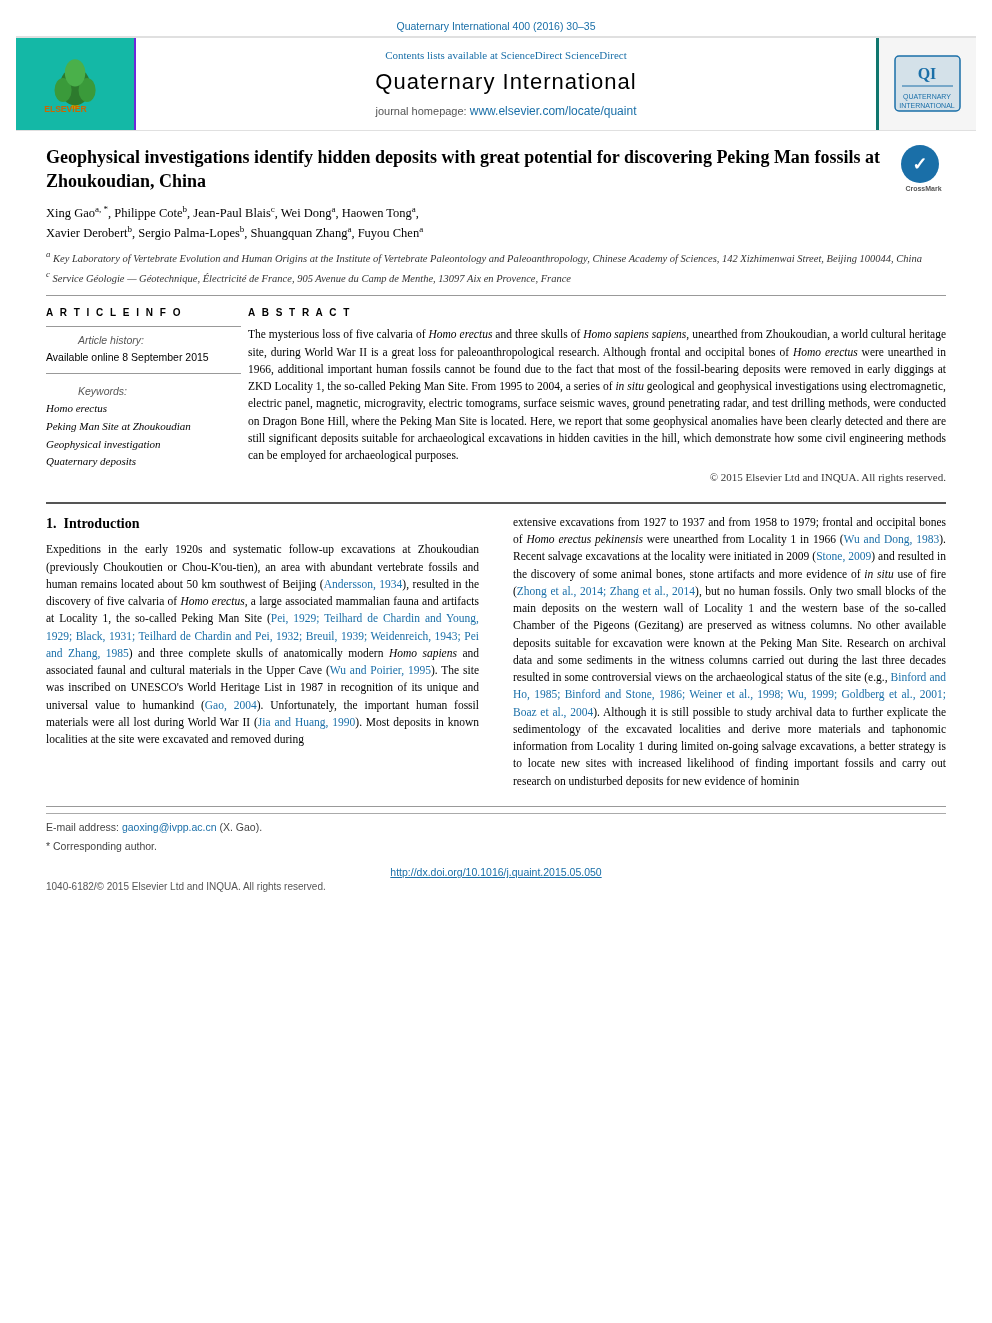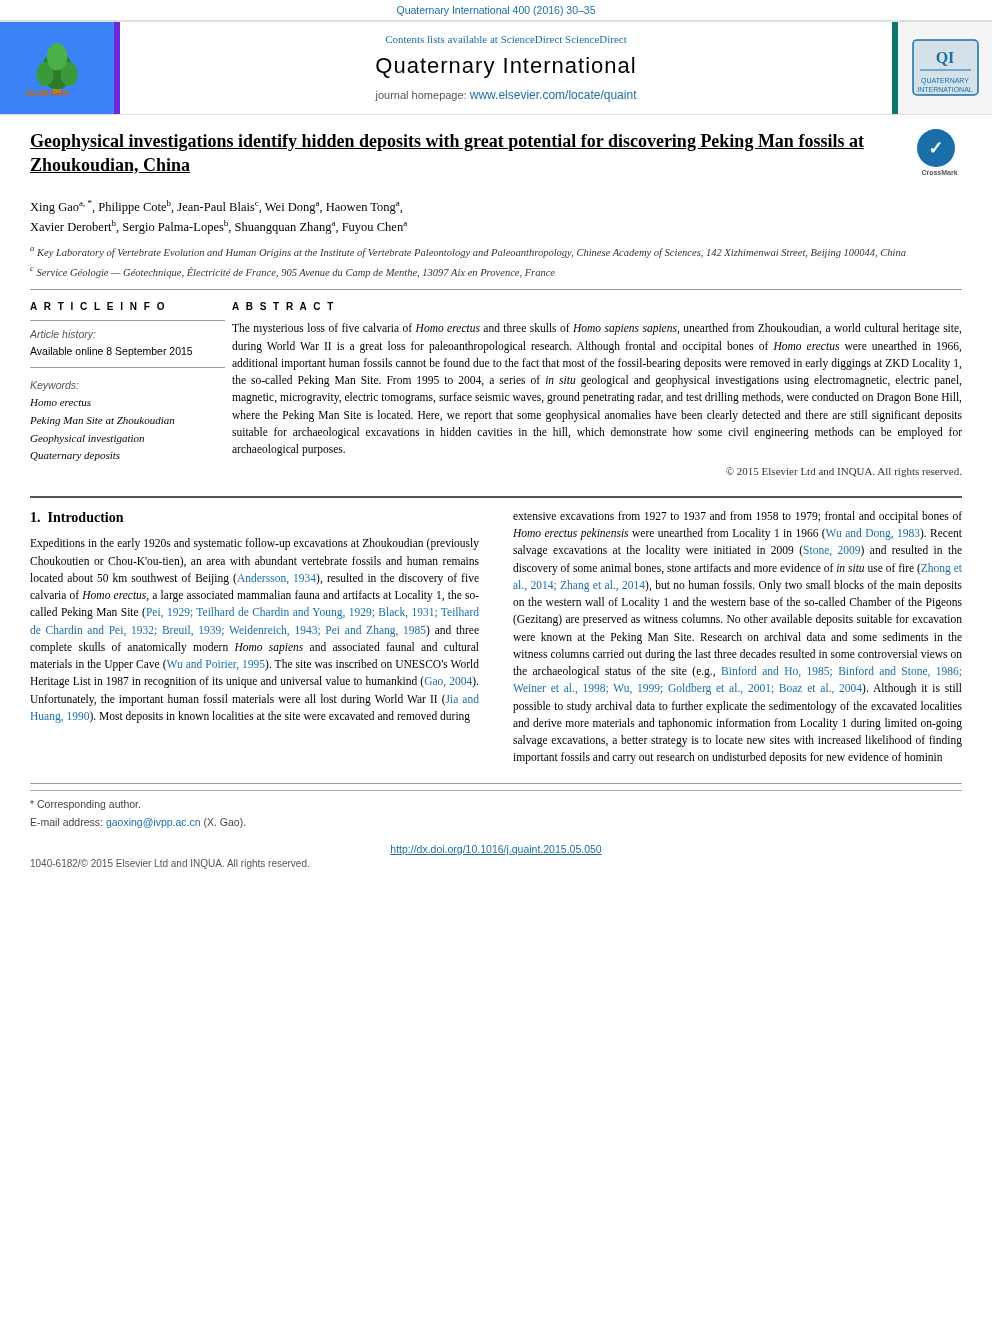--- a/index.html
+++ b/index.html
@@ -9,37 +9,37 @@
       color: #000;
       width: 992px;
       min-height: 1323px;
       font-size: 13px;
       line-height: 1.4;
     }
     .page-wrapper {
       width: 992px;
       min-height: 1323px;
       background: #fff;
-      padding: 0;
+      padding: 16px;
     }
     .header-journal-bar {
       display: flex;
       align-items: stretch;
       border-top: 2px solid #e0e0e0;
       border-bottom: 1px solid #e0e0e0;
       margin: 0 0 0 0;
     }
     .header-logo-left {
       width: 120px;
       min-height: 90px;
-      background: #3b82f6;
+      background: #14b8a6;
       display: flex;
       align-items: center;
       justify-content: center;
-      border-right: 6px solid #6d28d9;
+      border-right: 2px solid #6d28d9;
       flex-shrink: 0;
     }
     .elsevier-logo {
       display: flex;
       flex-direction: column;
       align-items: center;
     }
     .header-journal-center {
       flex: 1;
       display: flex;
@@ -66,44 +66,43 @@
       font-size: 11px;
       margin-bottom: 4px;
     }
     .header-logo-right {
       width: 100px;
       min-height: 90px;
       background: #f5f5f5;
       display: flex;
       align-items: center;
       justify-content: center;
-      border-left: 6px solid #0f766e;
+      border-left: 3px solid #0f766e;
       flex-shrink: 0;
     }
     .journal-volume-info {
       text-align: center;
       font-size: 10.5px;
       color: #1a6fa8;
       padding: 3px 0 2px;
       font-family: Arial, sans-serif;
     }
     
     .article-content {
       padding: 14px 30px 20px 30px;
     }
     .article-title {
       font-size: 18px;
       font-weight: bold;
       color: #000;
       line-height: 1.35;
-      margin-bottom: 20px;
+      margin-bottom: 10px;
       font-family: "Times New Roman", serif;
       padding-right: 60px;
       position: relative;
-      text-decoration: underline;
     }
     .crossmark-badge {
       position: absolute;
       right: 0;
       top: 0;
       width: 45px;
       height: 45px;
     }
     .crossmark-circle {
       width: 38px;
@@ -164,20 +163,21 @@
       margin-bottom: 6px;
       font-family: Arial, sans-serif;
       text-transform: uppercase;
     }
     .article-info-item {
       font-size: 10.5px;
       color: #555;
       margin-bottom: 2px;
       font-family: Arial, sans-serif;
       font-style: italic;
+      margin-left: 32px;
     }
     .article-info-value {
       font-size: 10.5px;
       color: #000;
       font-family: Arial, sans-serif;
       font-style: normal;
     }
     .keywords-section {
       margin-top: 10px;
     }
@@ -389,27 +389,27 @@
           <div class="body-text">
             extensive excavations from 1927 to 1937 and from 1958 to 1979; frontal and occipital bones of <em class="body-italic">Homo erectus pekinensis</em> were unearthed from Locality 1 in 1966 (<a href="#" class="body-link">Wu and Dong, 1983</a>). Recent salvage excavations at the locality were initiated in 2009 (<a href="#" class="body-link">Stone, 2009</a>) and resulted in the discovery of some animal bones, stone artifacts and more evidence of <em class="body-italic">in situ</em> use of fire (<a href="#" class="body-link">Zhong et al., 2014; Zhang et al., 2014</a>), but no human fossils. Only two small blocks of the main deposits on the western wall of Locality 1 and the western base of the so-called Chamber of the Pigeons (Gezitang) are preserved as witness columns. No other available deposits suitable for excavation were known at the Peking Man Site. Research on archival data and some sediments in the witness columns carried out during the last three decades resulted in some controversial views on the archaeological status of the site (e.g., <a href="#" class="body-link">Binford and Ho, 1985; Binford and Stone, 1986; Weiner et al., 1998; Wu, 1999; Goldberg et al., 2001; Boaz et al., 2004</a>). Although it is still possible to study archival data to further explicate the sedimentology of the excavated localities and derive more materials and taphonomic information from Locality 1 during limited on-going salvage excavations, a better strategy is to locate new sites with increased likelihood of finding important fossils and carry out research on undisturbed deposits for new evidence of hominin
           </div>
         </div>
       </div>
     </div>
 
     <div class="article-footer">
       <hr style="border:none;border-top:1px solid #aaa;margin-bottom:6px;">
       <div class="corresponding-author">
-        <span>* Corresponding author.</span>
-      </div>
-      <div class="corresponding-author">
         <span>E-mail address:</span>
         <a href="#" class="body-link">gaoxing@ivpp.ac.cn</a>
         <span>(X. Gao).</span>
       </div>
+      <div class="corresponding-author">
+        <span>* Corresponding author.</span>
+      </div>
       <div style="margin-top:12px;text-align:center;">
         <a href="#" class="footer-doi">http://dx.doi.org/10.1016/j.quaint.2015.05.050</a>
       </div>
       <div class="footer-issn">1040-6182/© 2015 Elsevier Ltd and INQUA. All rights reserved.</div>
     </div>
 
   </div>
 </div>
 
 </body></html>

